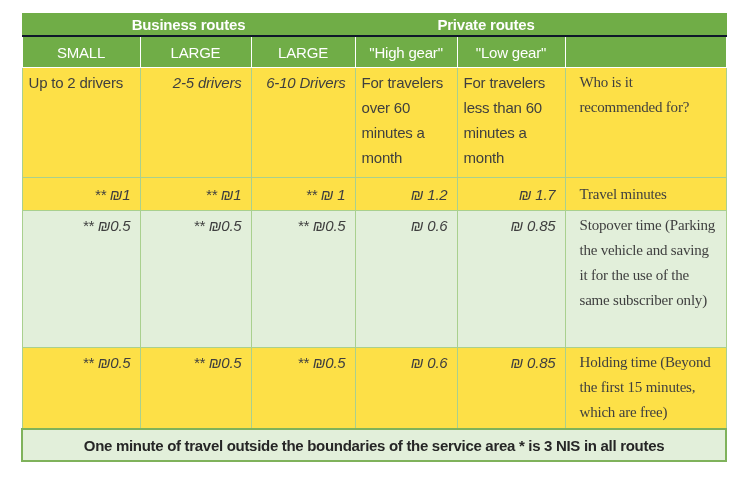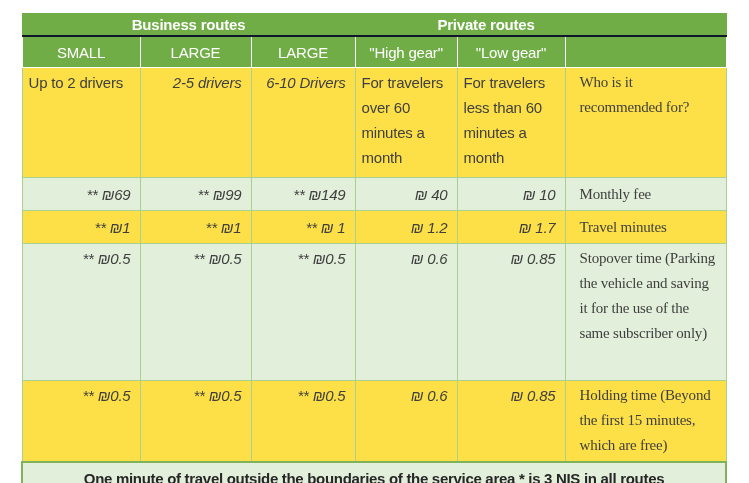--- a/index.html
+++ b/index.html
@@ -113,28 +113,20 @@
 
   <tr class="r-drivers">
     <td class="lbl">Up to 2 drivers</td>
     <td class="num">2-5 drivers</td>
     <td class="num">6-10 Drivers</td>
     <td class="lbl">For travelers over 60 minutes a month</td>
     <td class="lbl">For travelers less than 60 minutes a month</td>
     <td class="lbl last">Who is it recommended for?</td>
   </tr>
 
-  <tr class="r-fee band">
-    <td class="num">** ₪69</td>
-    <td class="num">** ₪99</td>
-    <td class="num">** ₪149</td>
-    <td class="num">₪ 40</td>
-    <td class="num">₪ 10</td>
-    <td class="lbl last">Monthly fee</td>
-  </tr>
 
   <tr class="r-min">
     <td class="num">** ₪1</td>
     <td class="num">** ₪1</td>
     <td class="num">** ₪ 1</td>
     <td class="num">₪ 1.2</td>
     <td class="num">₪ 1.7</td>
     <td class="lbl last">Travel minutes</td>
   </tr>
 

